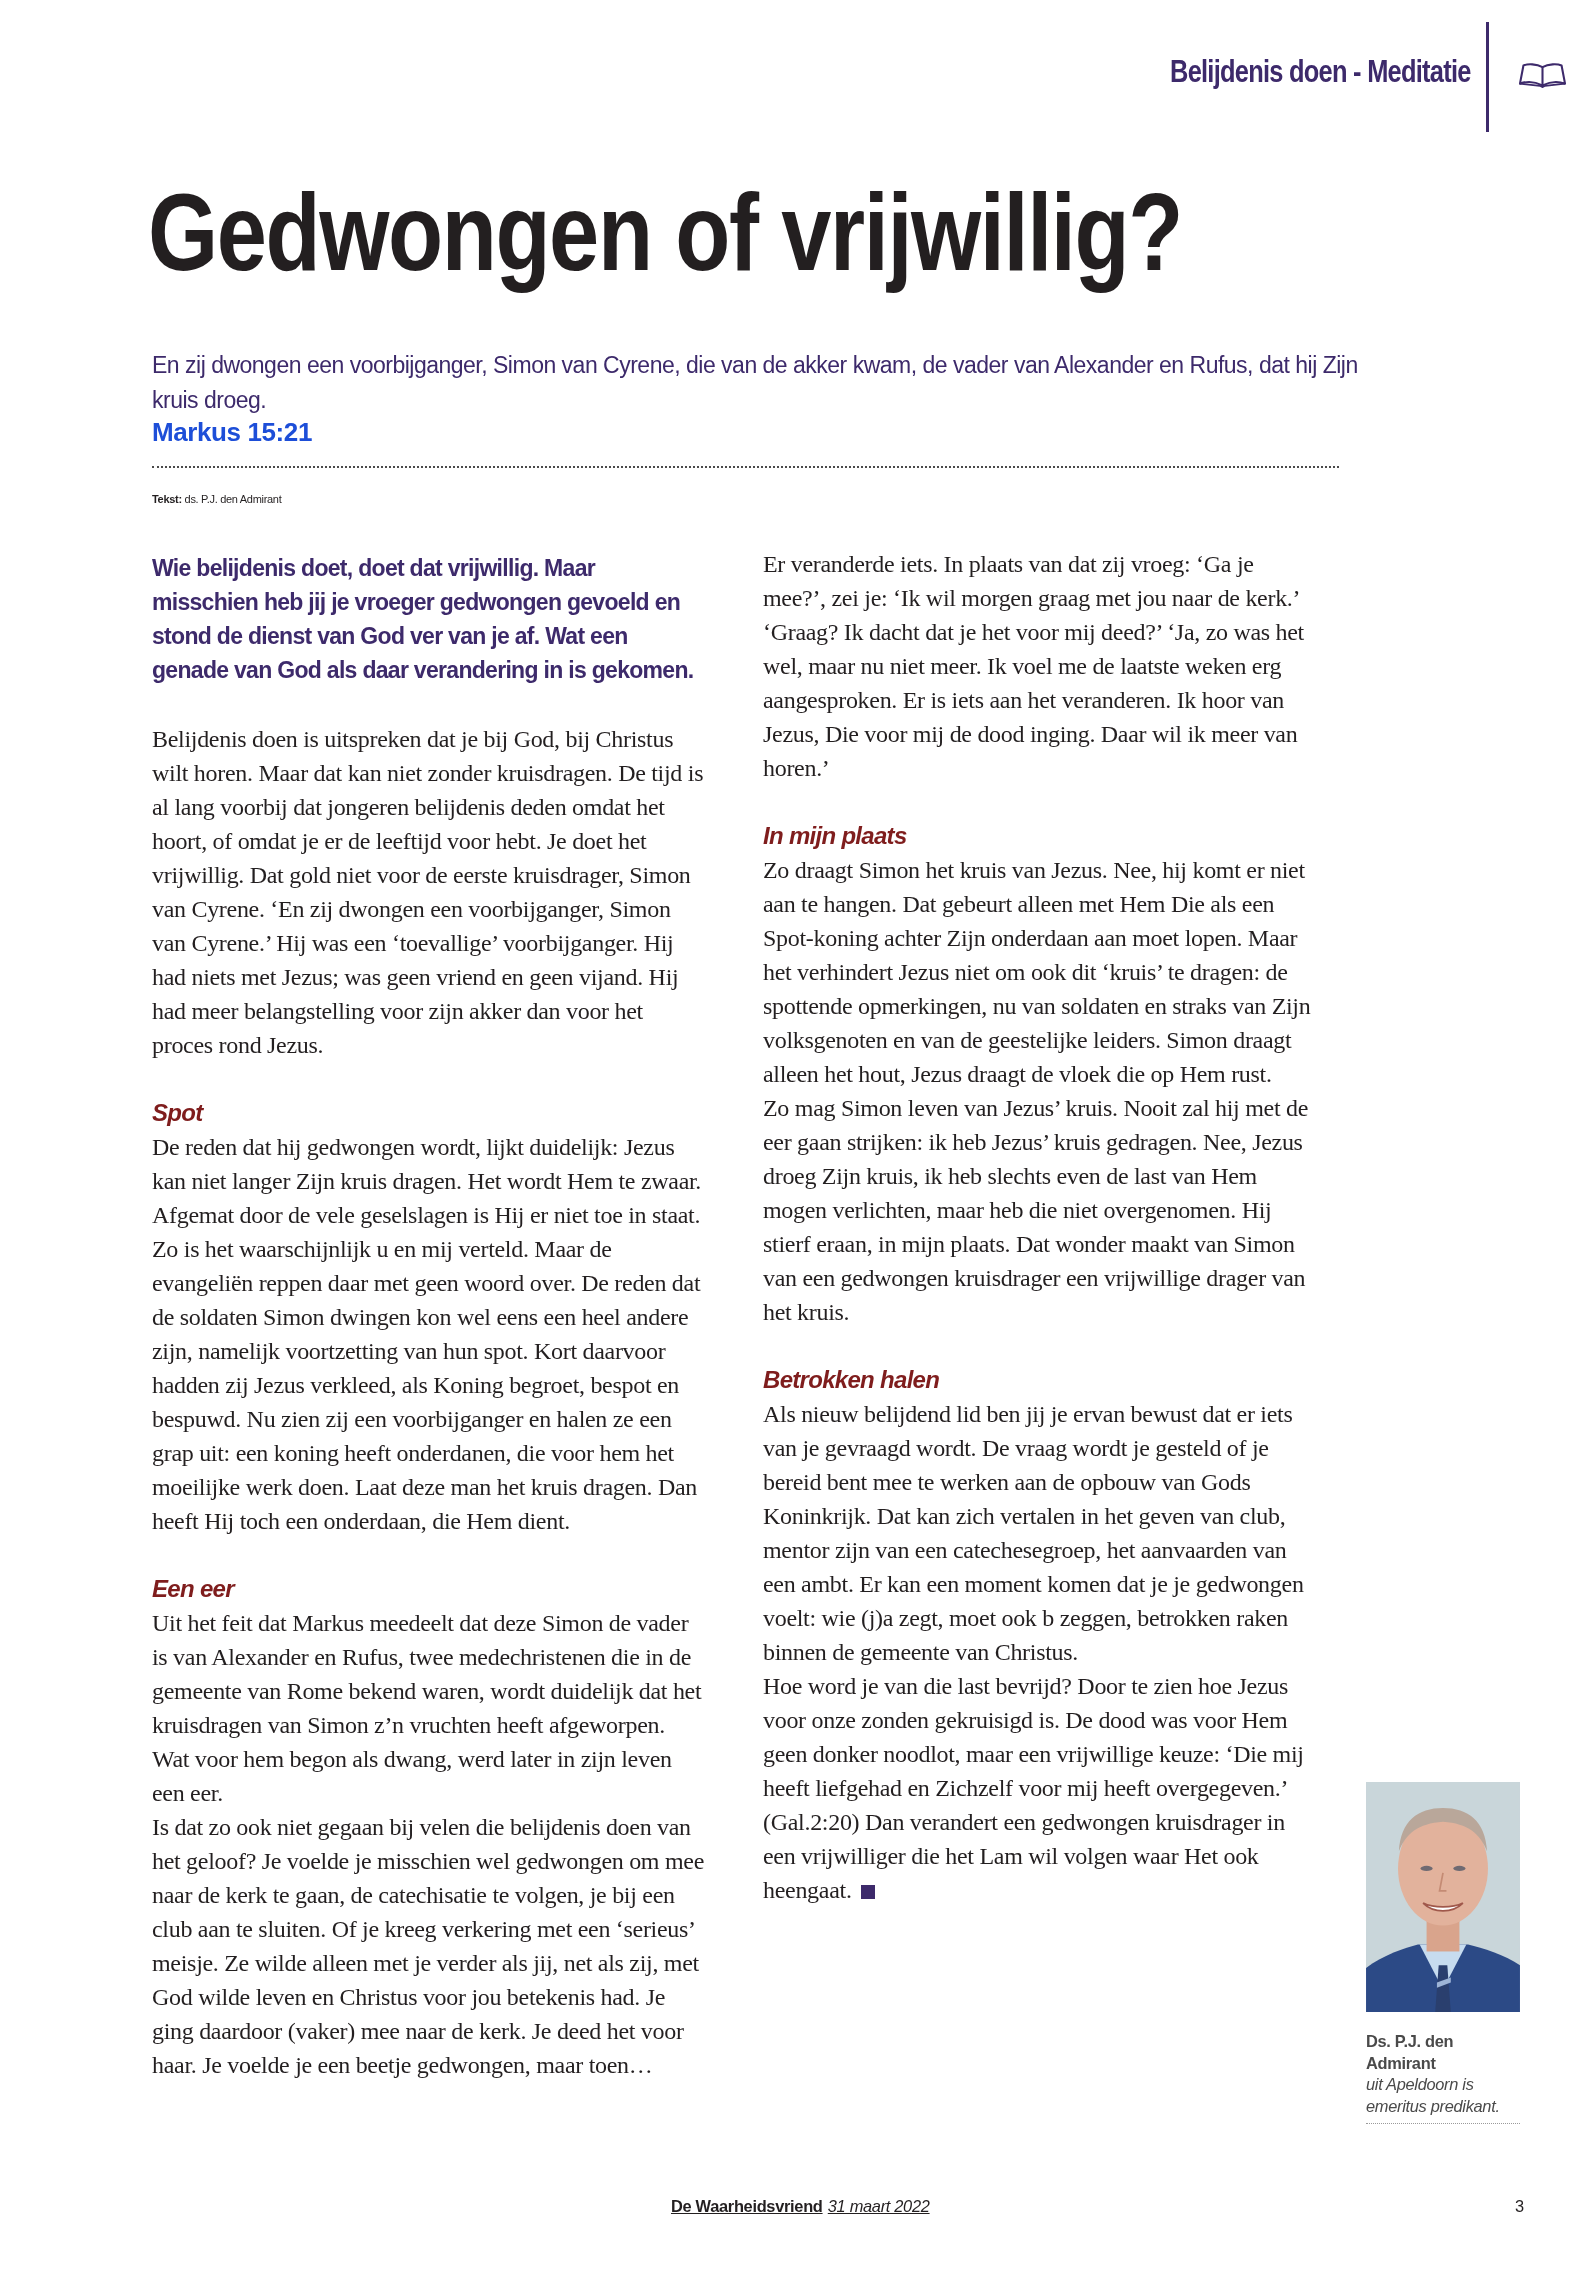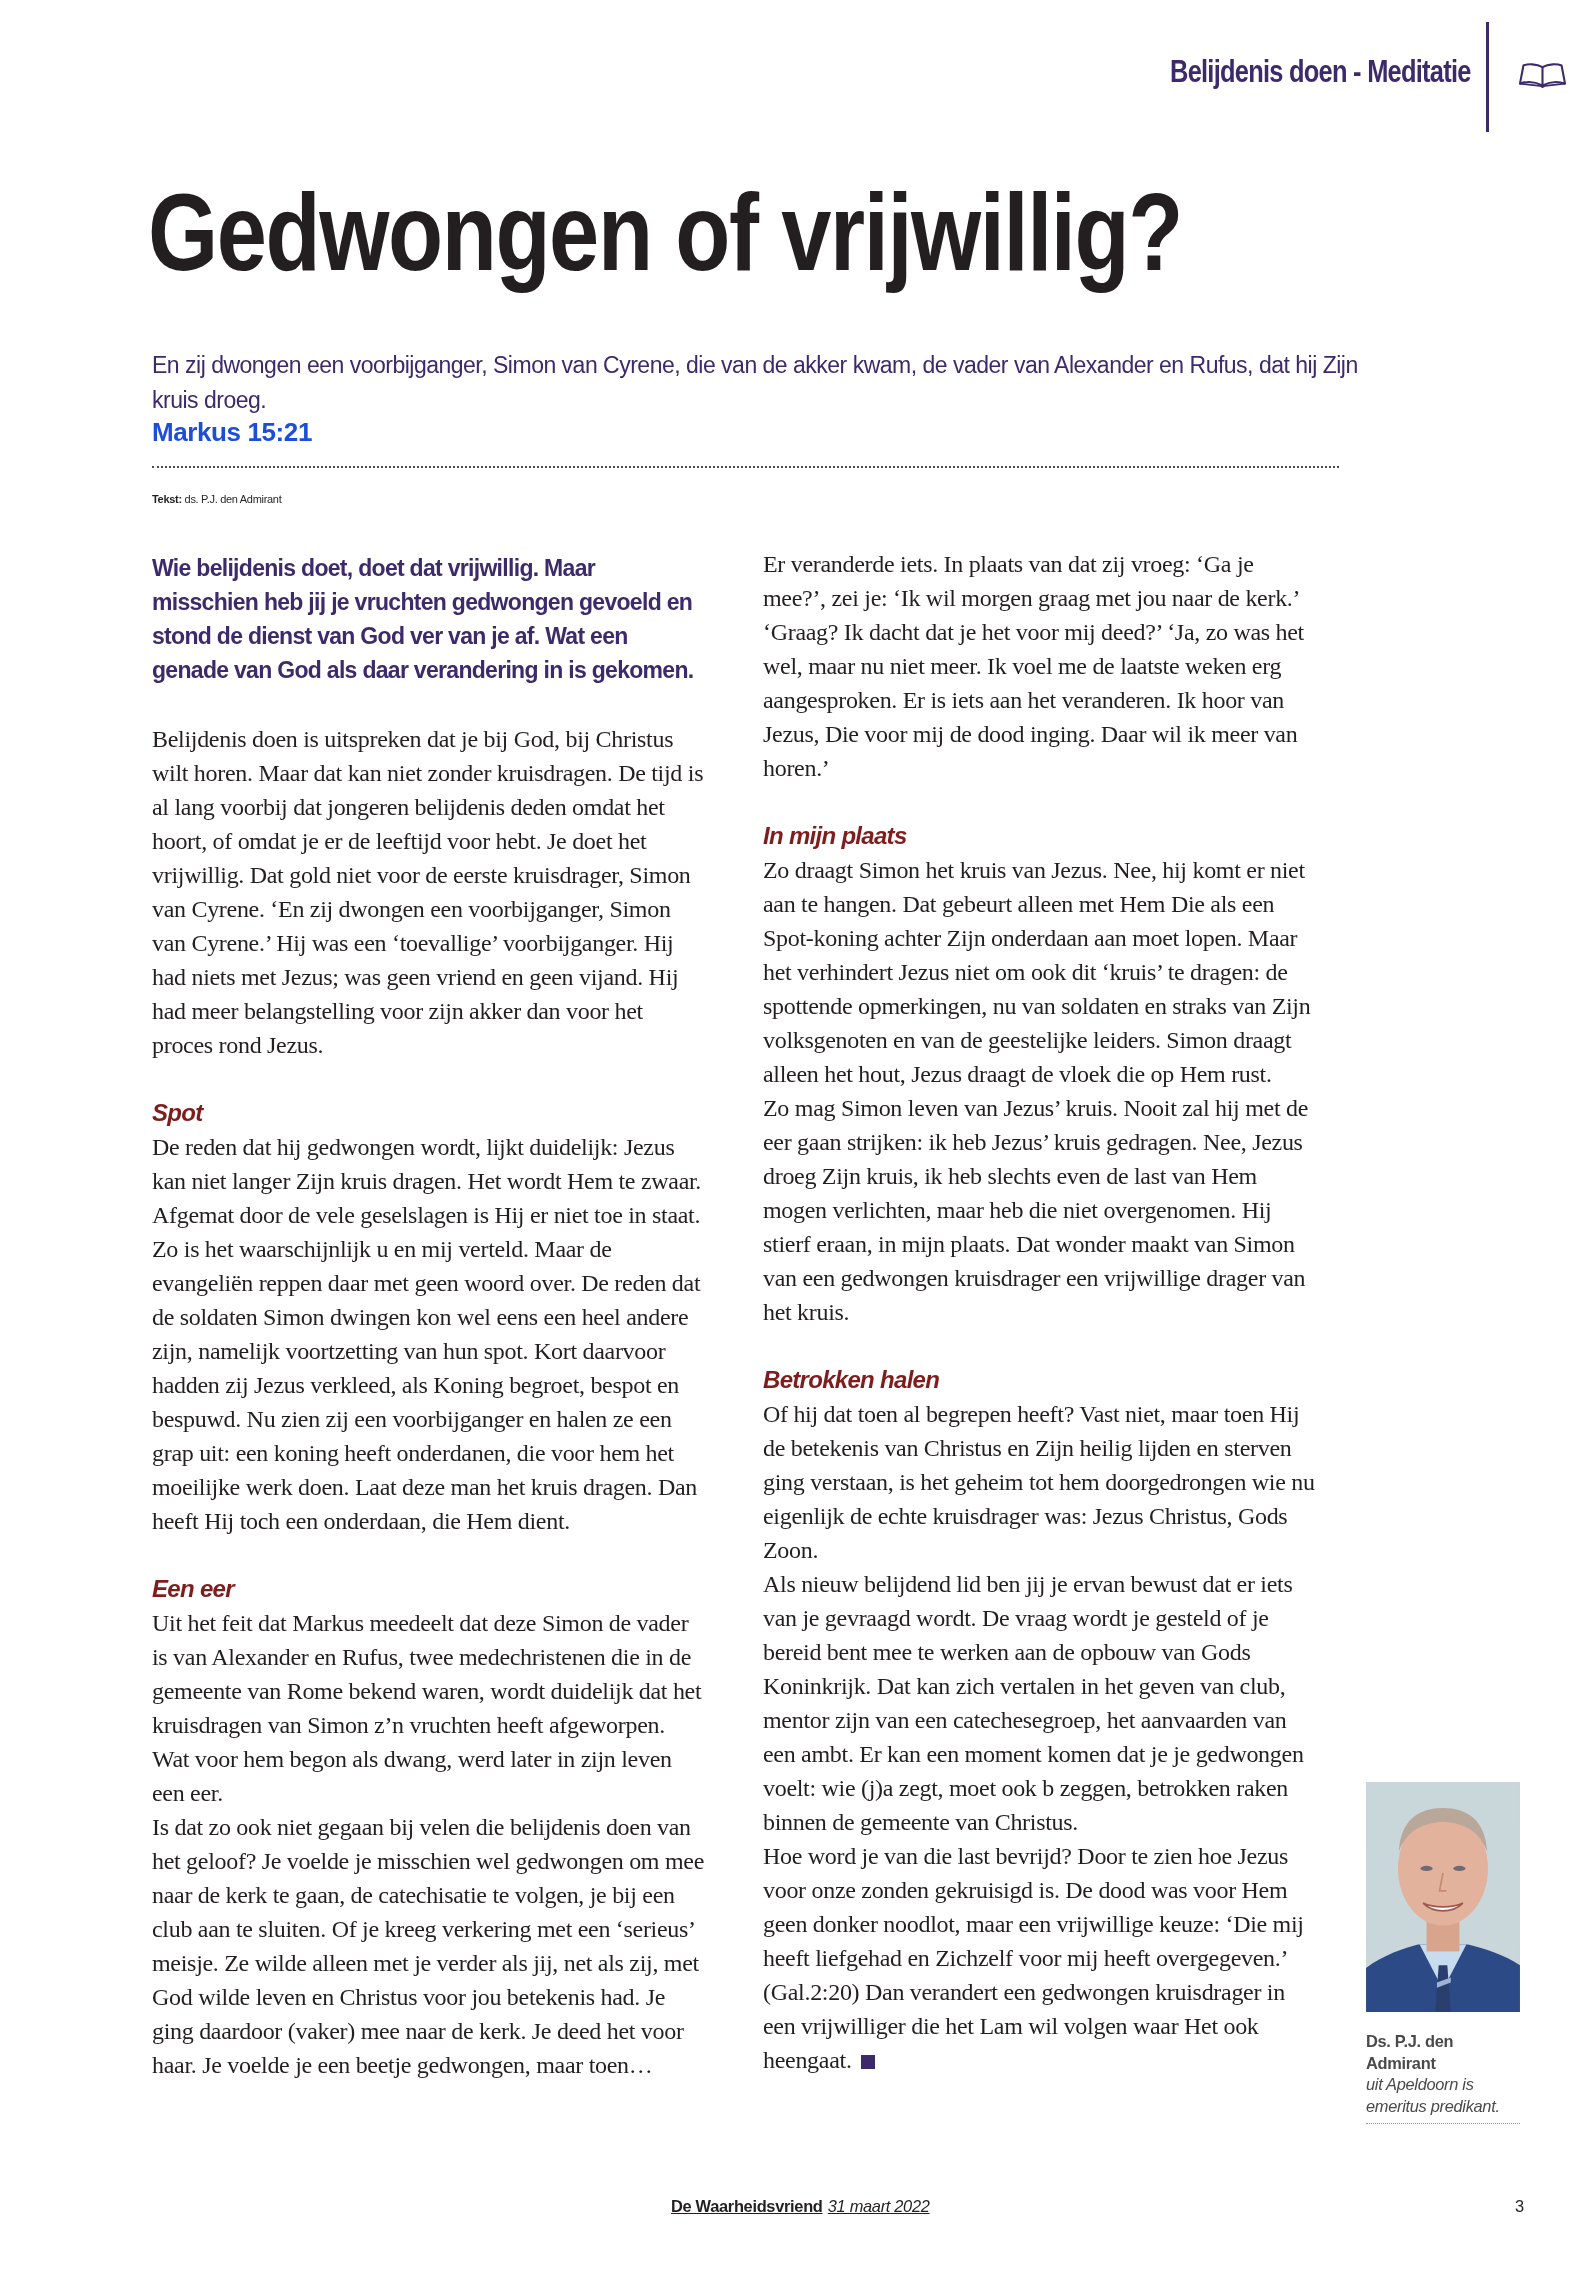--- a/index.html
+++ b/index.html
@@ -86,40 +86,39 @@
 
 <div class="scripture">En zij dwongen een voorbijganger, Simon van Cyrene, die van de akker kwam, de vader van Alexander en Rufus, dat hij Zijn kruis droeg.</div>
 <div class="scripture-ref">Markus 15:21</div>
 <div class="dotted-divider"></div>
 <div class="byline">
   <b>Tekst:</b>
   <span>ds. P.J. den Admirant</span>
 </div>
 
 <div class="col col-left">
-  <p class="lead">Wie belijdenis doet, doet dat vrijwillig. Maar misschien heb jij je vruchten gedwongen gevoeld en stond de dienst van God ver van je af. Wat een genade van God als daar verandering in is gekomen.</p>
+  <p class="lead">Wie belijdenis doet, doet dat vrijwillig. Maar misschien heb jij je vroeger gedwongen gevoeld en stond de dienst van God ver van je af. Wat een genade van God als daar verandering in is gekomen.</p>
   <p class="para">Belijdenis doen is uitspreken dat je bij God, bij Christus wilt horen. Maar dat kan niet zonder kruisdragen. De tijd is al lang voorbij dat jongeren belijdenis deden omdat het hoort, of omdat je er de leeftijd voor hebt. Je doet het vrijwillig. Dat gold niet voor de eerste kruisdrager, Simon van Cyrene. ‘En zij dwongen een voorbijganger, Simon van Cyrene.’ Hij was een ‘toevallige’ voorbijganger. Hij had niets met Jezus; was geen vriend en geen vijand. Hij had meer belangstelling voor zijn akker dan voor het proces rond Jezus.</p>
 
   <h3 class="section-head">Spot</h3>
   <p class="para">De reden dat hij gedwongen wordt, lijkt duidelijk: Jezus kan niet langer Zijn kruis dragen. Het wordt Hem te zwaar. Afgemat door de vele geselslagen is Hij er niet toe in staat. Zo is het waarschijnlijk u en mij verteld. Maar de evangeliën reppen daar met geen woord over. De reden dat de soldaten Simon dwingen kon wel eens een heel andere zijn, namelijk voortzetting van hun spot. Kort daarvoor hadden zij Jezus verkleed, als Koning begroet, bespot en bespuwd. Nu zien zij een voorbijganger en halen ze een grap uit: een koning heeft onderdanen, die voor hem het moeilijke werk doen. Laat deze man het kruis dragen. Dan heeft Hij toch een onderdaan, die Hem dient.</p>
 
   <h3 class="section-head">Een eer</h3>
   <p class="para">Uit het feit dat Markus meedeelt dat deze Simon de vader is van Alexander en Rufus, twee medechristenen die in de gemeente van Rome bekend waren, wordt duidelijk dat het kruisdragen van Simon z’n vruchten heeft afgeworpen. Wat voor hem begon als dwang, werd later in zijn leven een eer.</p>
   <p class="para">Is dat zo ook niet gegaan bij velen die belijdenis doen van het geloof? Je voelde je misschien wel gedwongen om mee naar de kerk te gaan, de catechisatie te volgen, je bij een club aan te sluiten. Of je kreeg verkering met een ‘serieus’ meisje. Ze wilde alleen met je verder als jij, net als zij, met God wilde leven en Christus voor jou betekenis had. Je ging daardoor (vaker) mee naar de kerk. Je deed het voor haar. Je voelde je een beetje gedwongen, maar toen…</p>
 </div>
 
 <div class="col col-right">
   <p class="para">Er veranderde iets. In plaats van dat zij vroeg: ‘Ga je mee?’, zei je: ‘Ik wil morgen graag met jou naar de kerk.’ ‘Graag? Ik dacht dat je het voor mij deed?’ ‘Ja, zo was het wel, maar nu niet meer. Ik voel me de laatste weken erg aangesproken. Er is iets aan het veranderen. Ik hoor van Jezus, Die voor mij de dood inging. Daar wil ik meer van horen.’</p>
 
   <h3 class="section-head">In mijn plaats</h3>
   <p class="para">Zo draagt Simon het kruis van Jezus. Nee, hij komt er niet aan te hangen. Dat gebeurt alleen met Hem Die als een Spot-koning achter Zijn onderdaan aan moet lopen. Maar het verhindert Jezus niet om ook dit ‘kruis’ te dragen: de spottende opmerkingen, nu van soldaten en straks van Zijn volksgenoten en van de geestelijke leiders. Simon draagt alleen het hout, Jezus draagt de vloek die op Hem rust.</p>
   <p class="para">Zo mag Simon leven van Jezus’ kruis. Nooit zal hij met de eer gaan strijken: ik heb Jezus’ kruis gedragen. Nee, Jezus droeg Zijn kruis, ik heb slechts even de last van Hem mogen verlichten, maar heb die niet overgenomen. Hij stierf eraan, in mijn plaats. Dat wonder maakt van Simon van een gedwongen kruisdrager een vrijwillige drager van het kruis.</p>
 
   <h3 class="section-head">Betrokken halen</h3>
-  <p class="para">Of hij dat toen al begrepen heeft? Vast niet, maar toen Hij de betekenis van Christus en Zijn heilig lijden en sterven ging verstaan, is het geheim tot hem doorgedrongen wie nu eigenlijk de echte kruisdrager was: Jezus Christus, Gods Zoon.</p>
   <p class="para">Als nieuw belijdend lid ben jij je ervan bewust dat er iets van je gevraagd wordt. De vraag wordt je gesteld of je bereid bent mee te werken aan de opbouw van Gods Koninkrijk. Dat kan zich vertalen in het geven van club, mentor zijn van een catechesegroep, het aanvaarden van een ambt. Er kan een moment komen dat je je gedwongen voelt: wie (j)a zegt, moet ook b zeggen, betrokken raken binnen de gemeente van Christus.</p>
   <p class="para"><span>Hoe word je van die last bevrijd? Door te zien hoe Jezus voor onze zonden gekruisigd is. De dood was voor Hem geen donker noodlot, maar een vrijwillige keuze: ‘Die mij heeft liefgehad en Zichzelf voor mij heeft overgegeven.’ (Gal.2:20) Dan verandert een gedwongen kruisdrager in een vrijwilliger die het Lam wil volgen waar Het ook heengaat.</span> <span class="endmark"></span></p>
 </div>
 
 <div class="author-photo" title="Portrait of Ds. P.J. den Admirant">
   <svg width="154" height="230" viewBox="0 0 178 266">
     <rect width="178" height="266" fill="#c9d6da"></rect>
     <path d="M0 266 L0 215 C20 200 45 192 60 188 L118 188 C135 192 160 200 178 212 L178 266 Z" fill="#2c4a86"></path>
     <path d="M62 188 L89 240 L116 188 Z" fill="#c7dcef"></path>
     <path d="M84 212 L94 212 L98 266 L80 266 Z" fill="#2a3f6e"></path>

